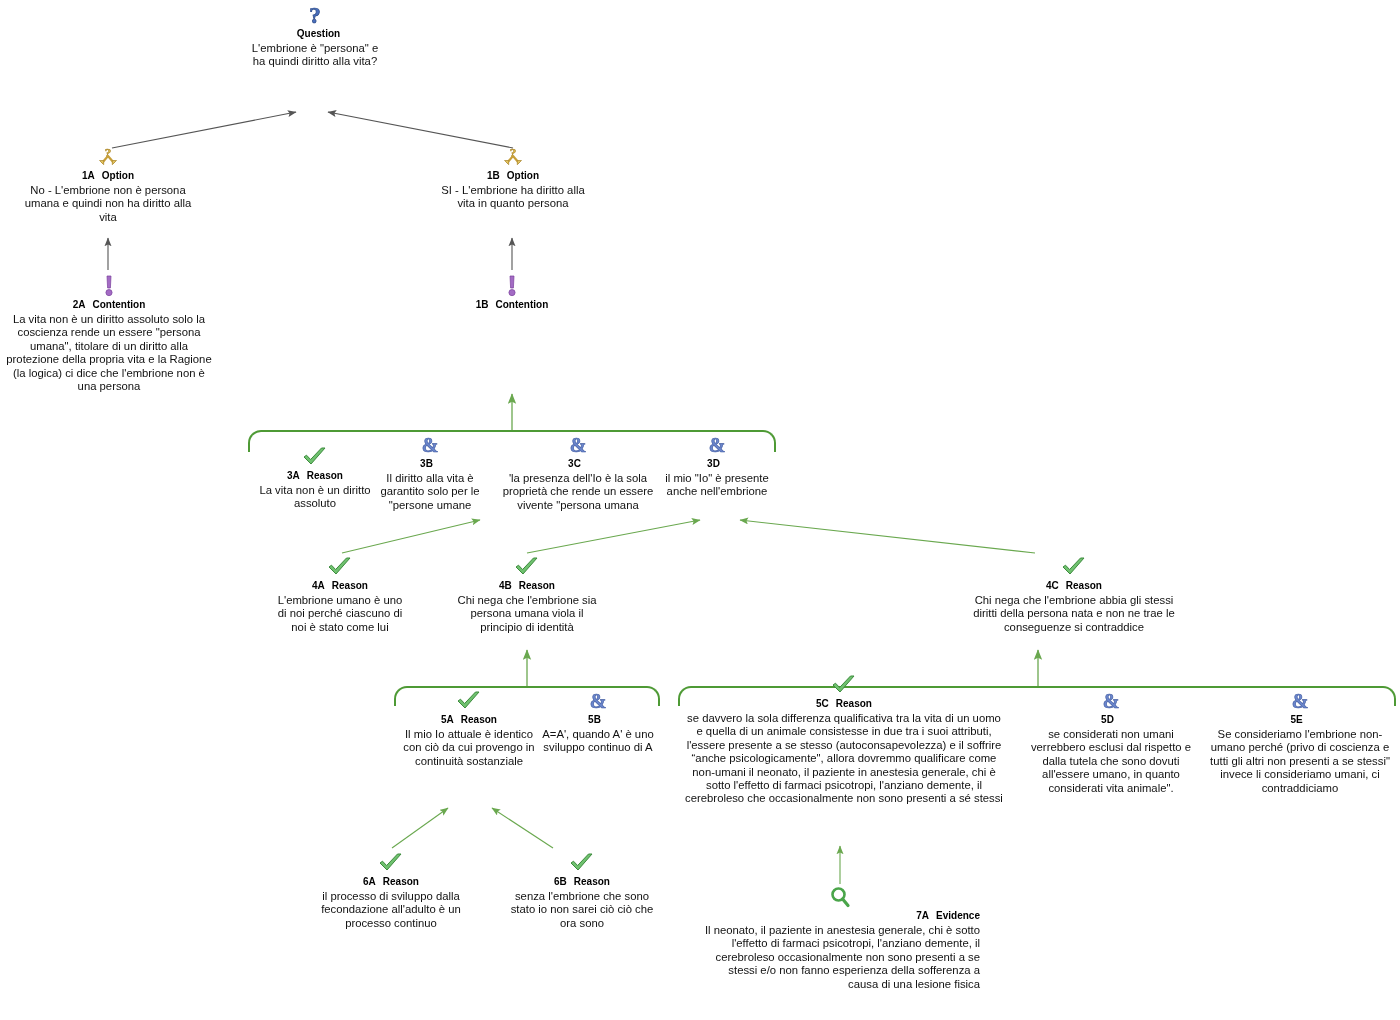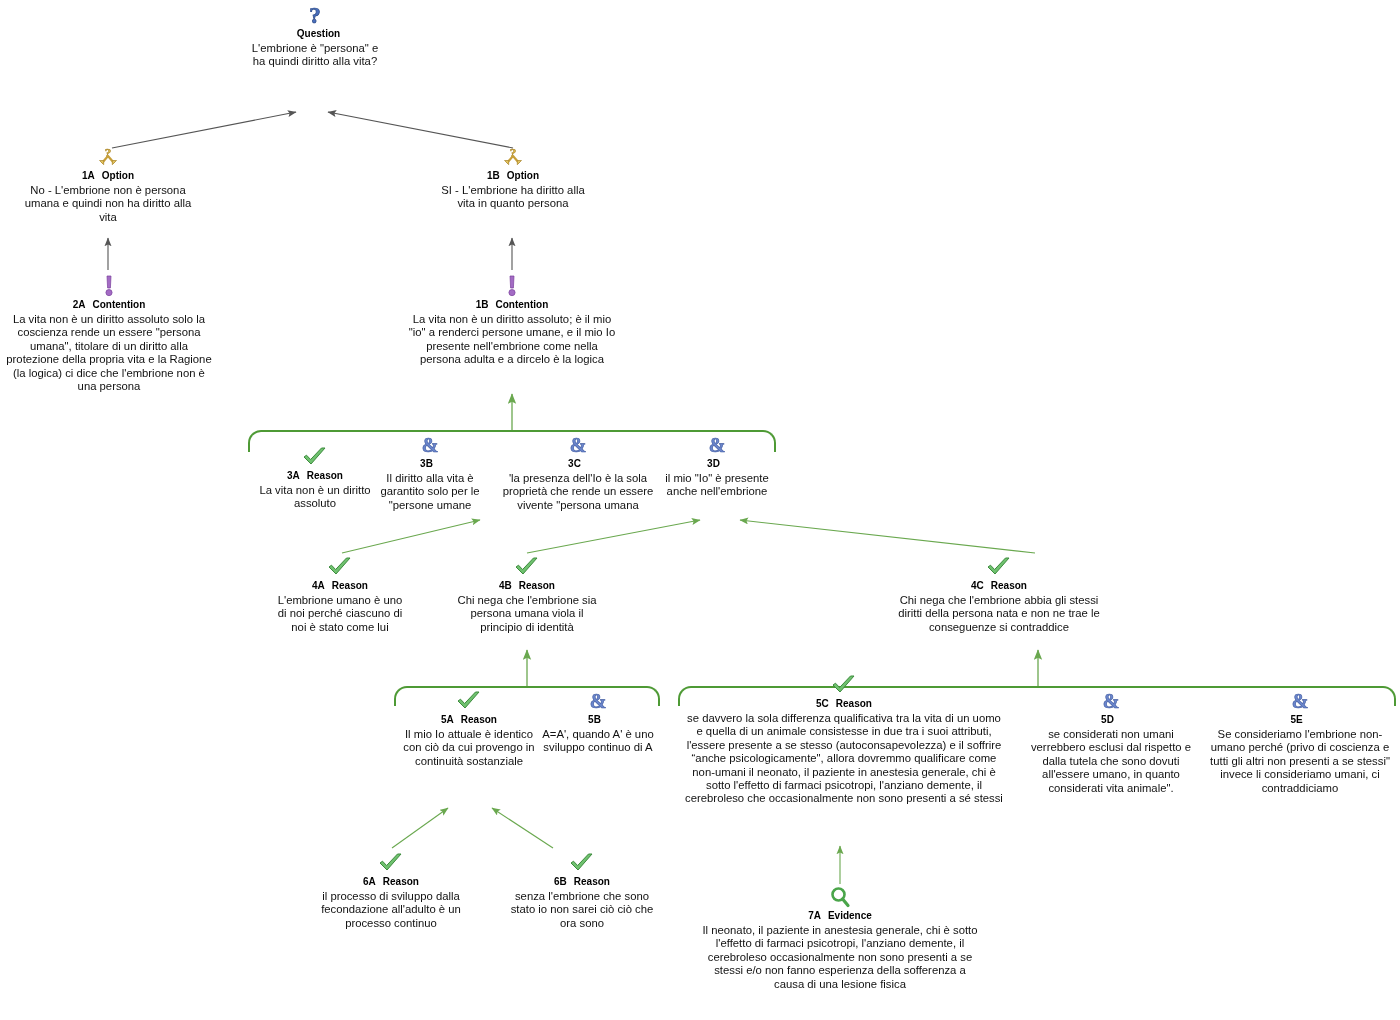--- a/index.html
+++ b/index.html
@@ -165,21 +165,20 @@
   <div class="node" style="left:408px; top:275px; width:208px;">
     <span class="node-icon">
       <svg width="12" height="22" viewBox="0 0 12 22">
         <path d="M4,1 L8,1 L7.4,13 L4.6,13 z" fill="#a36bc4" stroke="#7a3f9c" stroke-width="0.7"></path>
         <circle cx="6" cy="17.6" r="3.1" fill="#a36bc4" stroke="#7a3f9c" stroke-width="0.7"></circle>
       </svg>
     </span>
     <div class="node-head">
       <span class="num">1B</span><span>Contention</span>
     </div>
-    <div class="node-body">La vita non è un diritto assoluto; è il mio "io" a renderci persone umane, e il mio Io presente nell'embrione come nella persona adulta e a dircelo è la logica</div>
   </div>
 
   <div class="node" style="left:252px; top:446px; width:126px;">
     <span class="node-icon">
       <svg width="26" height="22" viewBox="0 0 26 22">
         <path d="M2,11 L9,18 L23,2 L19.5,2 L8.6,13.5 L4.5,9.2 z" fill="#6fc16f" stroke="#3d8b3d" stroke-width="1"></path>
       </svg>
     </span>
     <div class="node-head">
       <span class="num">3A</span><span>Reason</span>
@@ -240,21 +239,21 @@
       <svg width="26" height="22" viewBox="0 0 26 22">
         <path d="M2,11 L9,18 L23,2 L19.5,2 L8.6,13.5 L4.5,9.2 z" fill="#6fc16f" stroke="#3d8b3d" stroke-width="1"></path>
       </svg>
     </span>
     <div class="node-head">
       <span class="num">4B</span><span>Reason</span>
     </div>
     <div class="node-body">Chi nega che l'embrione sia persona umana viola il principio di identità</div>
   </div>
 
-  <div class="node" style="left:896px; top:556px; width:206px;">
+  <div class="node" style="left:971px; top:556px; width:206px;">
     <span class="node-icon">
       <svg width="26" height="22" viewBox="0 0 26 22">
         <path d="M2,11 L9,18 L23,2 L19.5,2 L8.6,13.5 L4.5,9.2 z" fill="#6fc16f" stroke="#3d8b3d" stroke-width="1"></path>
       </svg>
     </span>
     <div class="node-head">
       <span class="num">4C</span><span>Reason</span>
     </div>
     <div class="node-body">Chi nega che l'embrione abbia gli stessi diritti della persona nata e non ne trae le conseguenze si contraddice</div>
   </div>
@@ -336,21 +335,21 @@
       <svg width="26" height="22" viewBox="0 0 26 22">
         <path d="M2,11 L9,18 L23,2 L19.5,2 L8.6,13.5 L4.5,9.2 z" fill="#6fc16f" stroke="#3d8b3d" stroke-width="1"></path>
       </svg>
     </span>
     <div class="node-head">
       <span class="num">6B</span><span>Reason</span>
     </div>
     <div class="node-body">senza l'embrione che sono stato io non sarei ciò ciò che ora sono</div>
   </div>
 
-  <div class="node" style="left:700px; top:886px; width:280px;">
+  <div class="node" style="left:700px; top:886px; width:280px;text-align:right;">
     <span class="node-icon">
       <svg width="22" height="22" viewBox="0 0 22 22">
         <circle cx="9.5" cy="8.5" r="6" fill="none" stroke="#4aa54a" stroke-width="2.6"></circle>
         <line x1="13.6" y1="13" x2="19" y2="19.5" stroke="#4aa54a" stroke-width="3.2" stroke-linecap="round"></line>
       </svg>
     </span>
     <div class="node-head">
       <span class="num">7A</span><span>Evidence</span>
     </div>
     <div class="node-body">Il neonato, il paziente in anestesia generale, chi è sotto l'effetto di farmaci psicotropi, l'anziano demente, il cerebroleso occasionalmente non sono presenti a se stessi e/o non fanno esperienza della sofferenza a causa di una lesione fisica</div>

